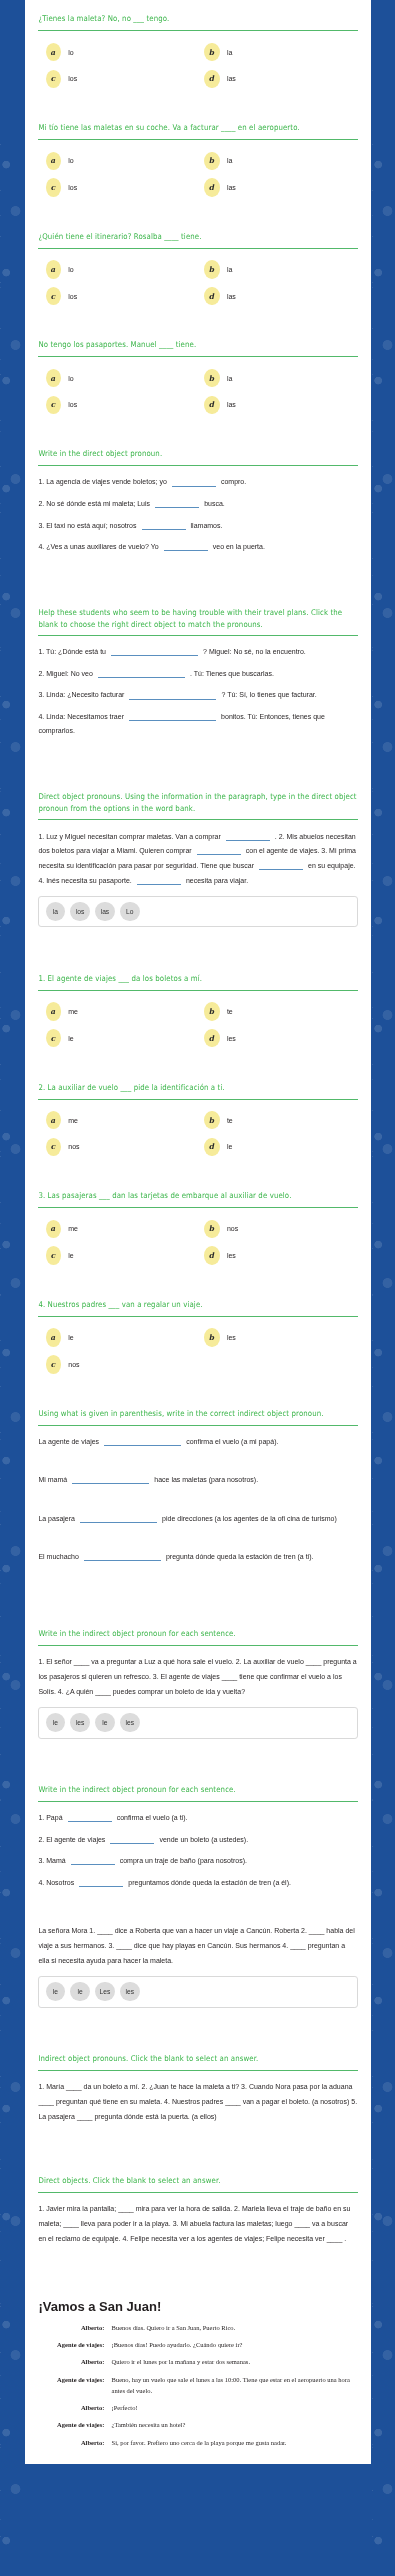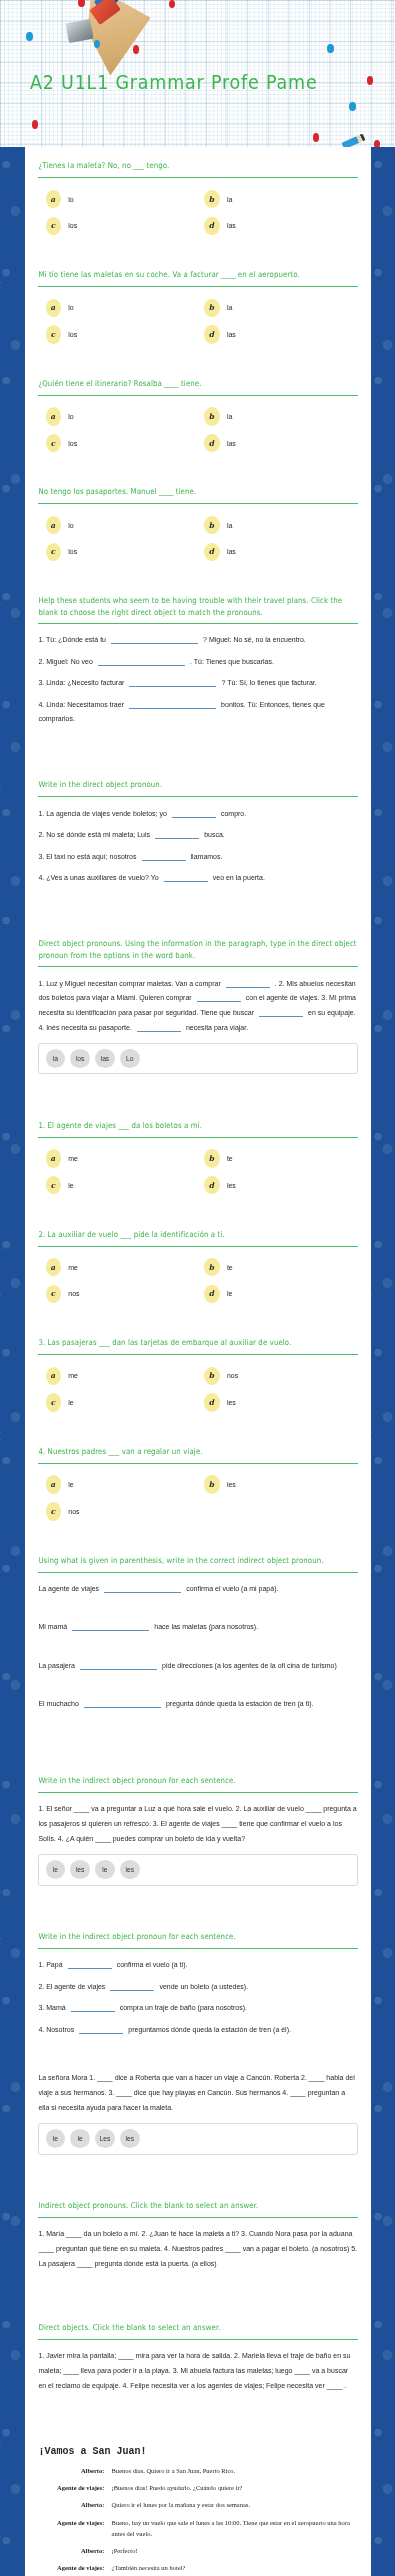--- a/index.html
+++ b/index.html
@@ -192,23 +192,23 @@
   .spacer-sm { height: 13.4px; }
   .spacer-md { height: 27px; }
   .spacer-lg { height: 38px; }
 
   
   .reading {
     background:#fff;
     padding: 15.5px 13.4px 9.3px 13.4px;
   }
   .reading h3 {
-    font-size: 10px;
+    font-size: 13px;
     margin: 0 0 8.2px 0;
-    font-family: Liberation Mono, monospace;
+    font-family: Liberation Sans, sans-serif;
     font-weight: 700;
   }
   .dlg-row {
     display: grid;
     grid-template-columns: 66px 1fr;
     column-gap: 7.2px;
     margin-bottom: 6.7px;
     font-family: "Liberation Serif", serif;
     font-size: 6.5px;
     line-height: 1.65;
@@ -217,41 +217,20 @@
   .dlg-txt { text-align: left; }
 </style>
 </head>
 <body>
 
 <div id="page">
 
   <div class="rail left"></div>
   <div class="rail right"></div>
 
-  <div class="banner">
-    <div class="ruler"></div>
-    <div class="eraser2"></div>
-    <div class="eraser"></div>
-    <div class="sharpener"></div>
-    <div class="pencil"></div>
-
-    <div class="dot red" style="left:78px;top:-2.1px;width:6.7px;height:9.3px;"></div>
-    <div class="dot red" style="left:169px;top:0px;width:6.2px;height:8.2px;"></div>
-    <div class="dot blue" style="left:26px;top:32px;width:6.7px;height:9.3px;"></div>
-    <div class="dot blue" style="left:94px;top:40px;width:6.2px;height:8.2px;"></div>
-    <div class="dot red" style="left:133px;top:45px;width:6.2px;height:8.8px;"></div>
-    <div class="dot blue" style="left:327px;top:44px;width:6.7px;height:9.3px;"></div>
-    <div class="dot red" style="left:367px;top:76px;width:6.2px;height:8.8px;"></div>
-    <div class="dot blue" style="left:349px;top:102px;width:6.7px;height:9.3px;"></div>
-    <div class="dot red" style="left:32px;top:120px;width:6.2px;height:8.8px;"></div>
-    <div class="dot red" style="left:313px;top:133px;width:6.2px;height:8.8px;"></div>
-    <div class="dot red" style="left:374px;top:140px;width:5.7px;height:7.7px;"></div>
-
-    <div class="banner-title">A2  U1L1 Grammar Profe Pame</div>
-  </div>
 
   <div class="content">
 
     <div class="card">
       <div class="prompt">¿Tienes la maleta? No, no ___ tengo.</div>
       <hr class="prompt-rule">
       <div class="mc-grid">
         <div class="mc-opt">
           <div class="bubble">a</div>
           <div class="mc-text">lo</div>
@@ -331,20 +310,47 @@
         </div>
         <div class="mc-opt">
           <div class="bubble">c</div>
           <div class="mc-text">los</div>
         </div>
         <div class="mc-opt">
           <div class="bubble">d</div>
           <div class="mc-text">las</div>
         </div>
       </div>
+    </div>
+
+    <div class="card">
+      <div class="prompt">Write in the direct object pronoun.</div>
+      <hr class="prompt-rule">
+
+      <p class="fill-line">
+        <span>1. La agencia de viajes vende boletos; yo</span>
+        <span class="blank"></span>
+        <span>compro.</span>
+      </p>
+      <p class="fill-line">
+        <span>2. No sé dónde está mi maleta; Luis</span>
+        <span class="blank"></span>
+        <span>busca.</span>
+      </p>
+      <p class="fill-line">
+        <span>3. El taxi no está aquí; nosotros</span>
+        <span class="blank"></span>
+        <span>llamamos.</span>
+      </p>
+      <p class="fill-line">
+        <span>4. ¿Ves a unas auxiliares de vuelo? Yo</span>
+        <span class="blank"></span>
+        <span>veo en la puerta.</span>
+      </p>
+      <div class="spacer-md"></div>
     </div>
 
     <div class="card">
       <div class="prompt">Help these students who seem to be having trouble with their travel plans. Click the blank to choose the right direct object to match the pronouns.</div>
       <hr class="prompt-rule">
 
       <p class="fill-line">
         <span>1. Tú: ¿Dónde está tu</span>
         <span class="blank xwide"></span>
         <span>? Miguel: No sé, no la encuentro.</span>
@@ -356,47 +362,20 @@
       </p>
       <p class="fill-line">
         <span>3. Linda: ¿Necesito facturar</span>
         <span class="blank xwide"></span>
         <span>? Tú: Sí, lo tienes que facturar.</span>
       </p>
       <p class="fill-line">
         <span>4. Linda: Necesitamos traer</span>
         <span class="blank xwide"></span>
         <span>bonitos. Tú: Entonces, tienes que comprarlos.</span>
-      </p>
-      <div class="spacer-md"></div>
-    </div>
-
-    <div class="card">
-      <div class="prompt">Write in the direct object pronoun.</div>
-      <hr class="prompt-rule">
-
-      <p class="fill-line">
-        <span>1. La agencia de viajes vende boletos; yo</span>
-        <span class="blank"></span>
-        <span>compro.</span>
-      </p>
-      <p class="fill-line">
-        <span>2. No sé dónde está mi maleta; Luis</span>
-        <span class="blank"></span>
-        <span>busca.</span>
-      </p>
-      <p class="fill-line">
-        <span>3. El taxi no está aquí; nosotros</span>
-        <span class="blank"></span>
-        <span>llamamos.</span>
-      </p>
-      <p class="fill-line">
-        <span>4. ¿Ves a unas auxiliares de vuelo? Yo</span>
-        <span class="blank"></span>
-        <span>veo en la puerta.</span>
       </p>
       <div class="spacer-md"></div>
     </div>
 
     <div class="card">
       <div class="prompt">Direct object pronouns.  Using the information in the paragraph, type in the direct object pronoun from the options in the word bank.</div>
       <hr class="prompt-rule">
 
       <p class="para">
         <span>1. Luz y Miguel necesitan comprar maletas. Van a comprar</span>

